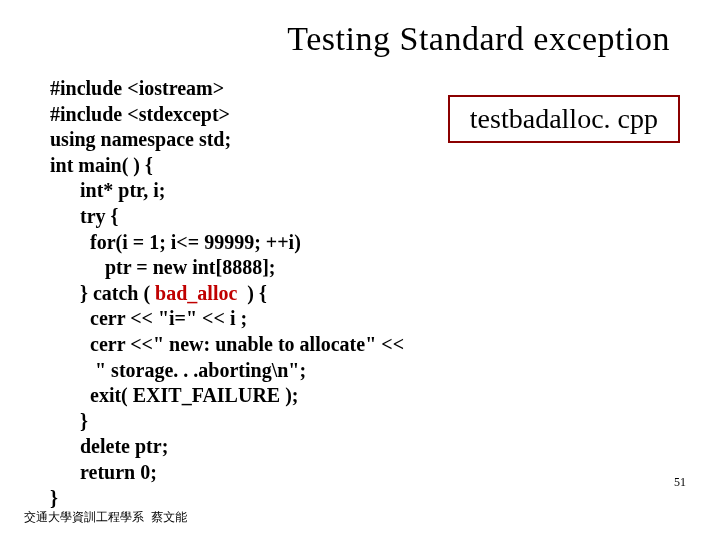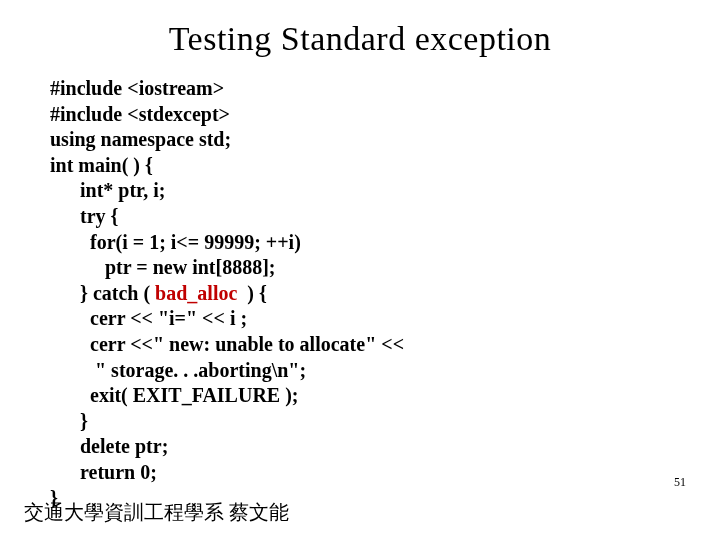--- a/index.html
+++ b/index.html
@@ -13,21 +13,21 @@
     overflow: hidden;
   }
   .slide {
     width: 720px;
     height: 540px;
     position: relative;
     box-sizing: border-box;
     padding: 18px 50px 20px 50px;
   }
   .title {
-    text-align: center;
+    text-align: right;
     font-size: 34px;
     font-weight: normal;
     margin-top: 2px;
     margin-bottom: 18px;
     letter-spacing: 0.5px;
   }
   .filebox {
     position: absolute;
     top: 95px;
     right: 40px;
@@ -46,37 +46,38 @@
     margin-top: 16px;
   }
   .kw-red {
     color: #c00000;
     font-weight: bold;
   }
   .footer {
     position: absolute;
     bottom: 14px;
     left: 24px;
-    font-size: 20px;
-    font-family: Liberation Serif, serif;
+    font-size: 12px;
+    font-family: Liberation Mono, monospace;
   }
   .pagenum {
     position: absolute;
     bottom: 50px;
     right: 34px;
     font-size: 12px;
   }
 </style>
 </head>
 <body>
 
 <div class="slide">
 
   <div class="title">Testing Standard exception</div>
 
+  <div class="filebox">testbadalloc. cpp</div>
 
   <div class="code"><span>#include &lt;iostream&gt;</span>
 <span>#include &lt;stdexcept&gt;</span>
 <span>using namespace std;</span>
 <span>int main( ) {</span>
 <span>      int* ptr, i;</span>
 <span>      try {</span>
 <span>        for(i = 1; i&lt;= 99999; ++i)</span>
 <span>           ptr = new int[8888];</span>
 <span>      } catch ( </span><span class="kw-red">bad_alloc</span><span>  ) {</span>

